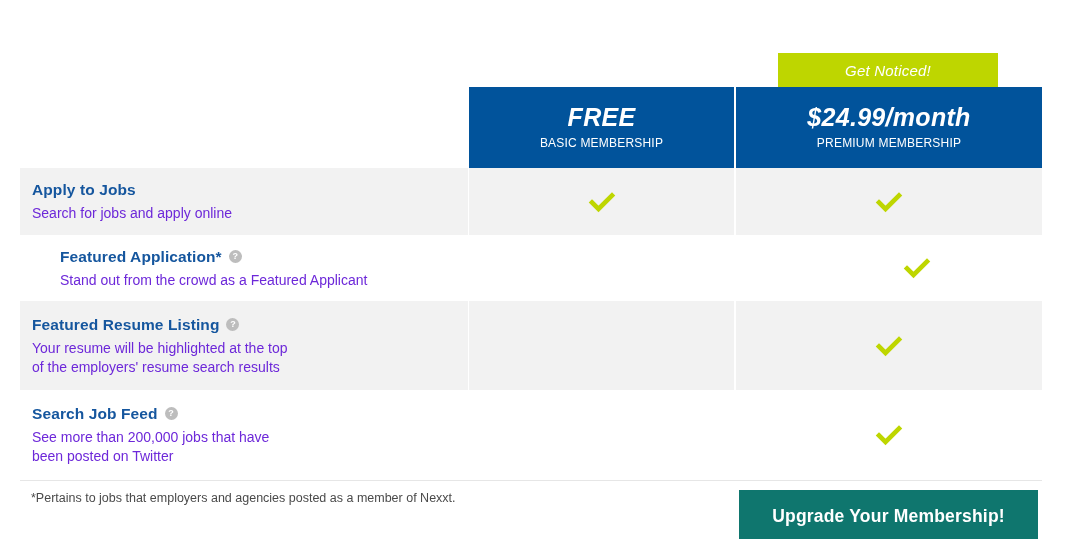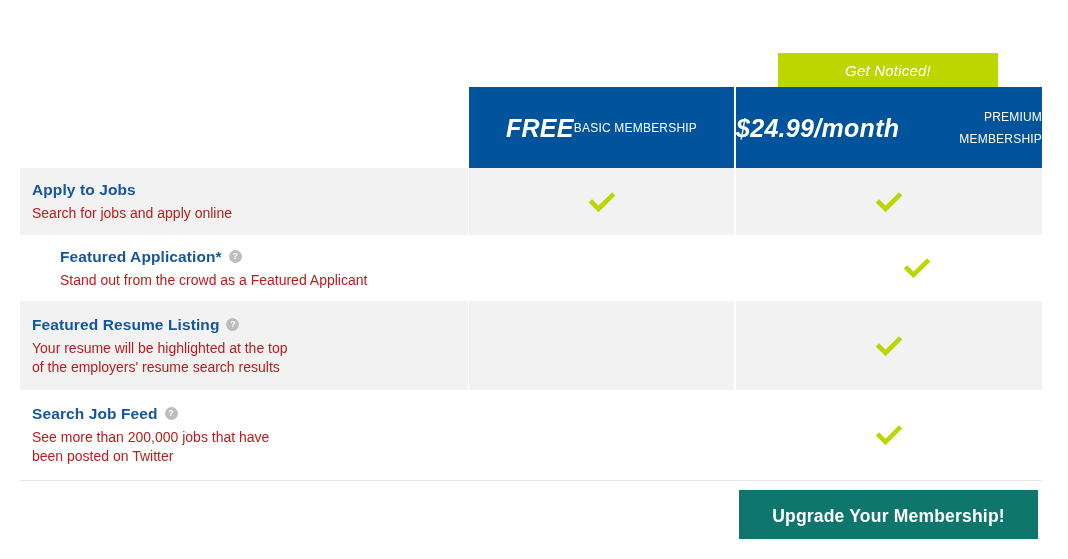--- a/index.html
+++ b/index.html
@@ -42,21 +42,21 @@
     letter-spacing: 0.2px;
   }
 
   
   .plan-header {
     position: absolute;
     top: 87px;
     height: 81px;
     background: #01539b;
     display: flex;
-    flex-direction: row;
+    flex-direction: column;
     align-items: center;
     justify-content: center;
     box-sizing: border-box;
   }
   .plan-header.free  { left: 469px; width: 265px; }
   .plan-header.prem  { left: 736px; width: 306px; text-align: right; }
 
   .plan-price {
     color: #ffffff;
     font-weight: bold;
@@ -139,21 +139,21 @@
     color: #ffffff;
     font-size: 9px;
     font-weight: bold;
     font-style: normal;
     margin-left: 7px;
     line-height: 1;
     cursor: pointer;
     flex: none;
   }
   .feature-desc {
-    color: #b91c1c;
+    color: #6d28d9;
     font-size: 14px;
     line-height: 19px;
     margin-top: 4px;
     white-space: pre-line;
   }
 
   
   .check-cell {
     position: absolute;
     top: 0;
@@ -305,15 +305,16 @@
       
     </div>
     <div class="check-cell prem">
       <svg class="check-mark" viewBox="0 0 30 30">
           <path d="M5 15.5 L11.5 22 L25 8.5" stroke="#bed600" stroke-width="4.6" fill="none" stroke-linecap="square"></path>
         </svg>
     </div>
   </div>
 
   <div class="footer-divider"></div>
+  <div class="footnote">*Pertains to jobs that employers and agencies posted as a member of Nexxt.</div>
   <button class="upgrade-button">Upgrade Your Membership!</button>
 
 </div>
 
 </body></html>

